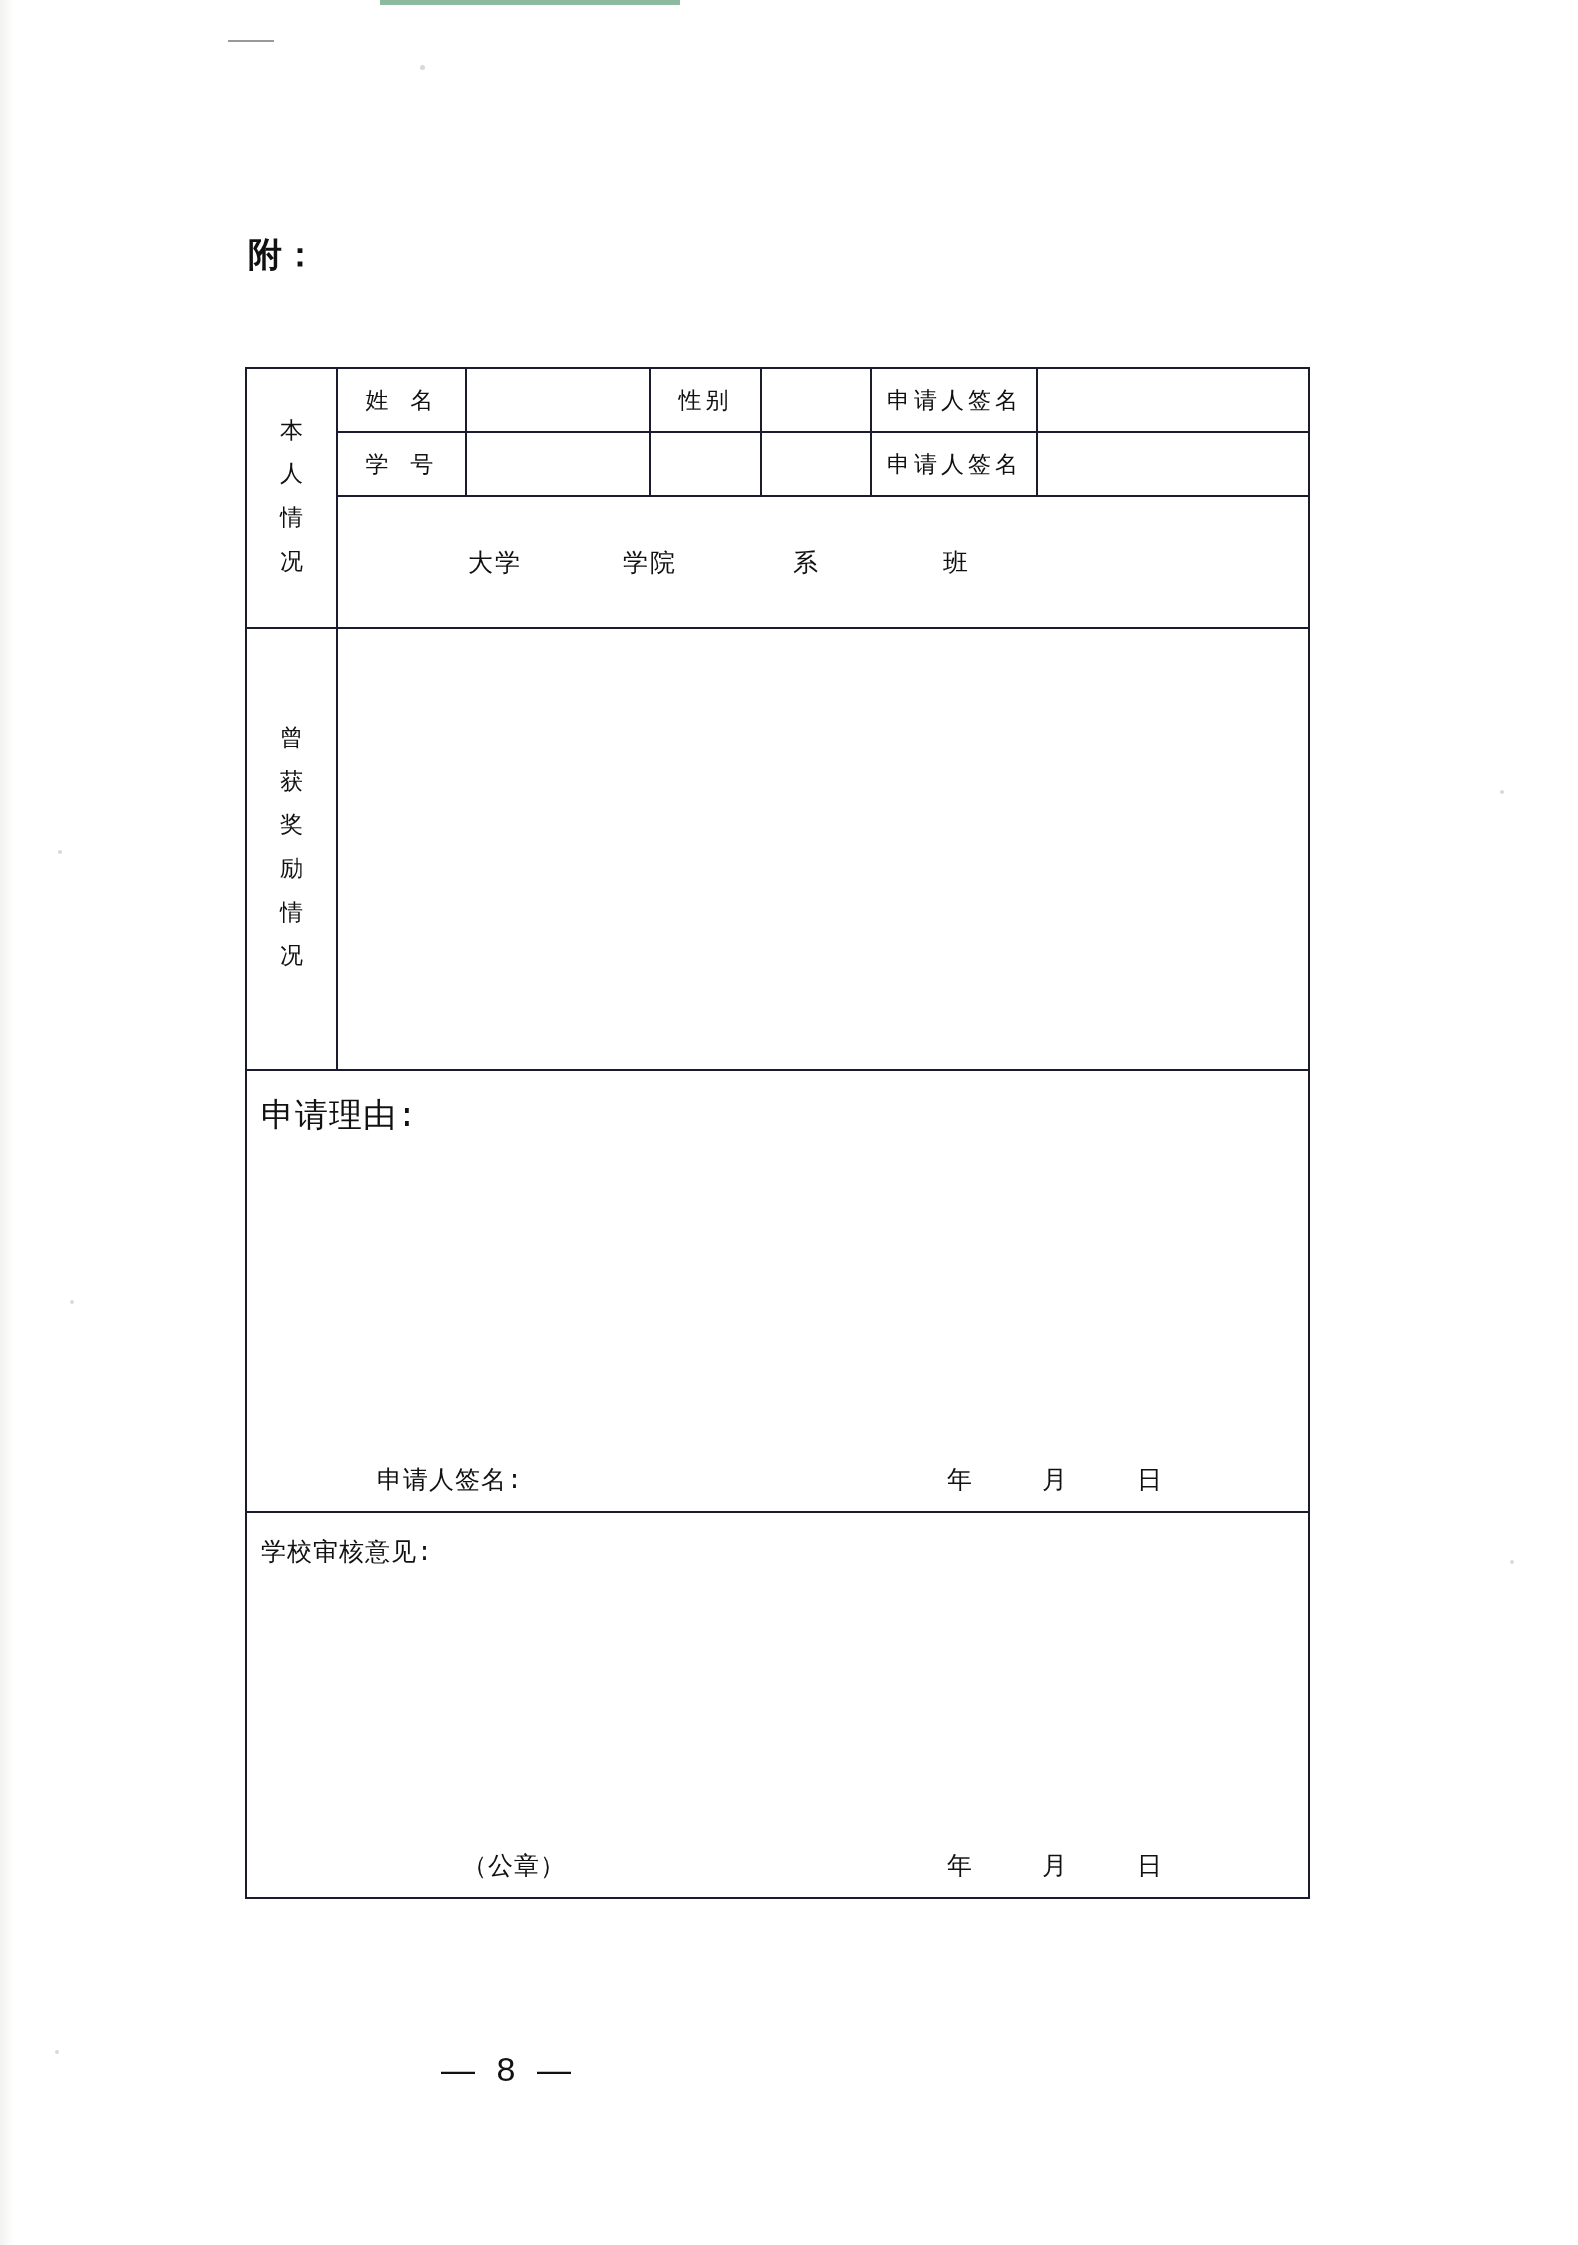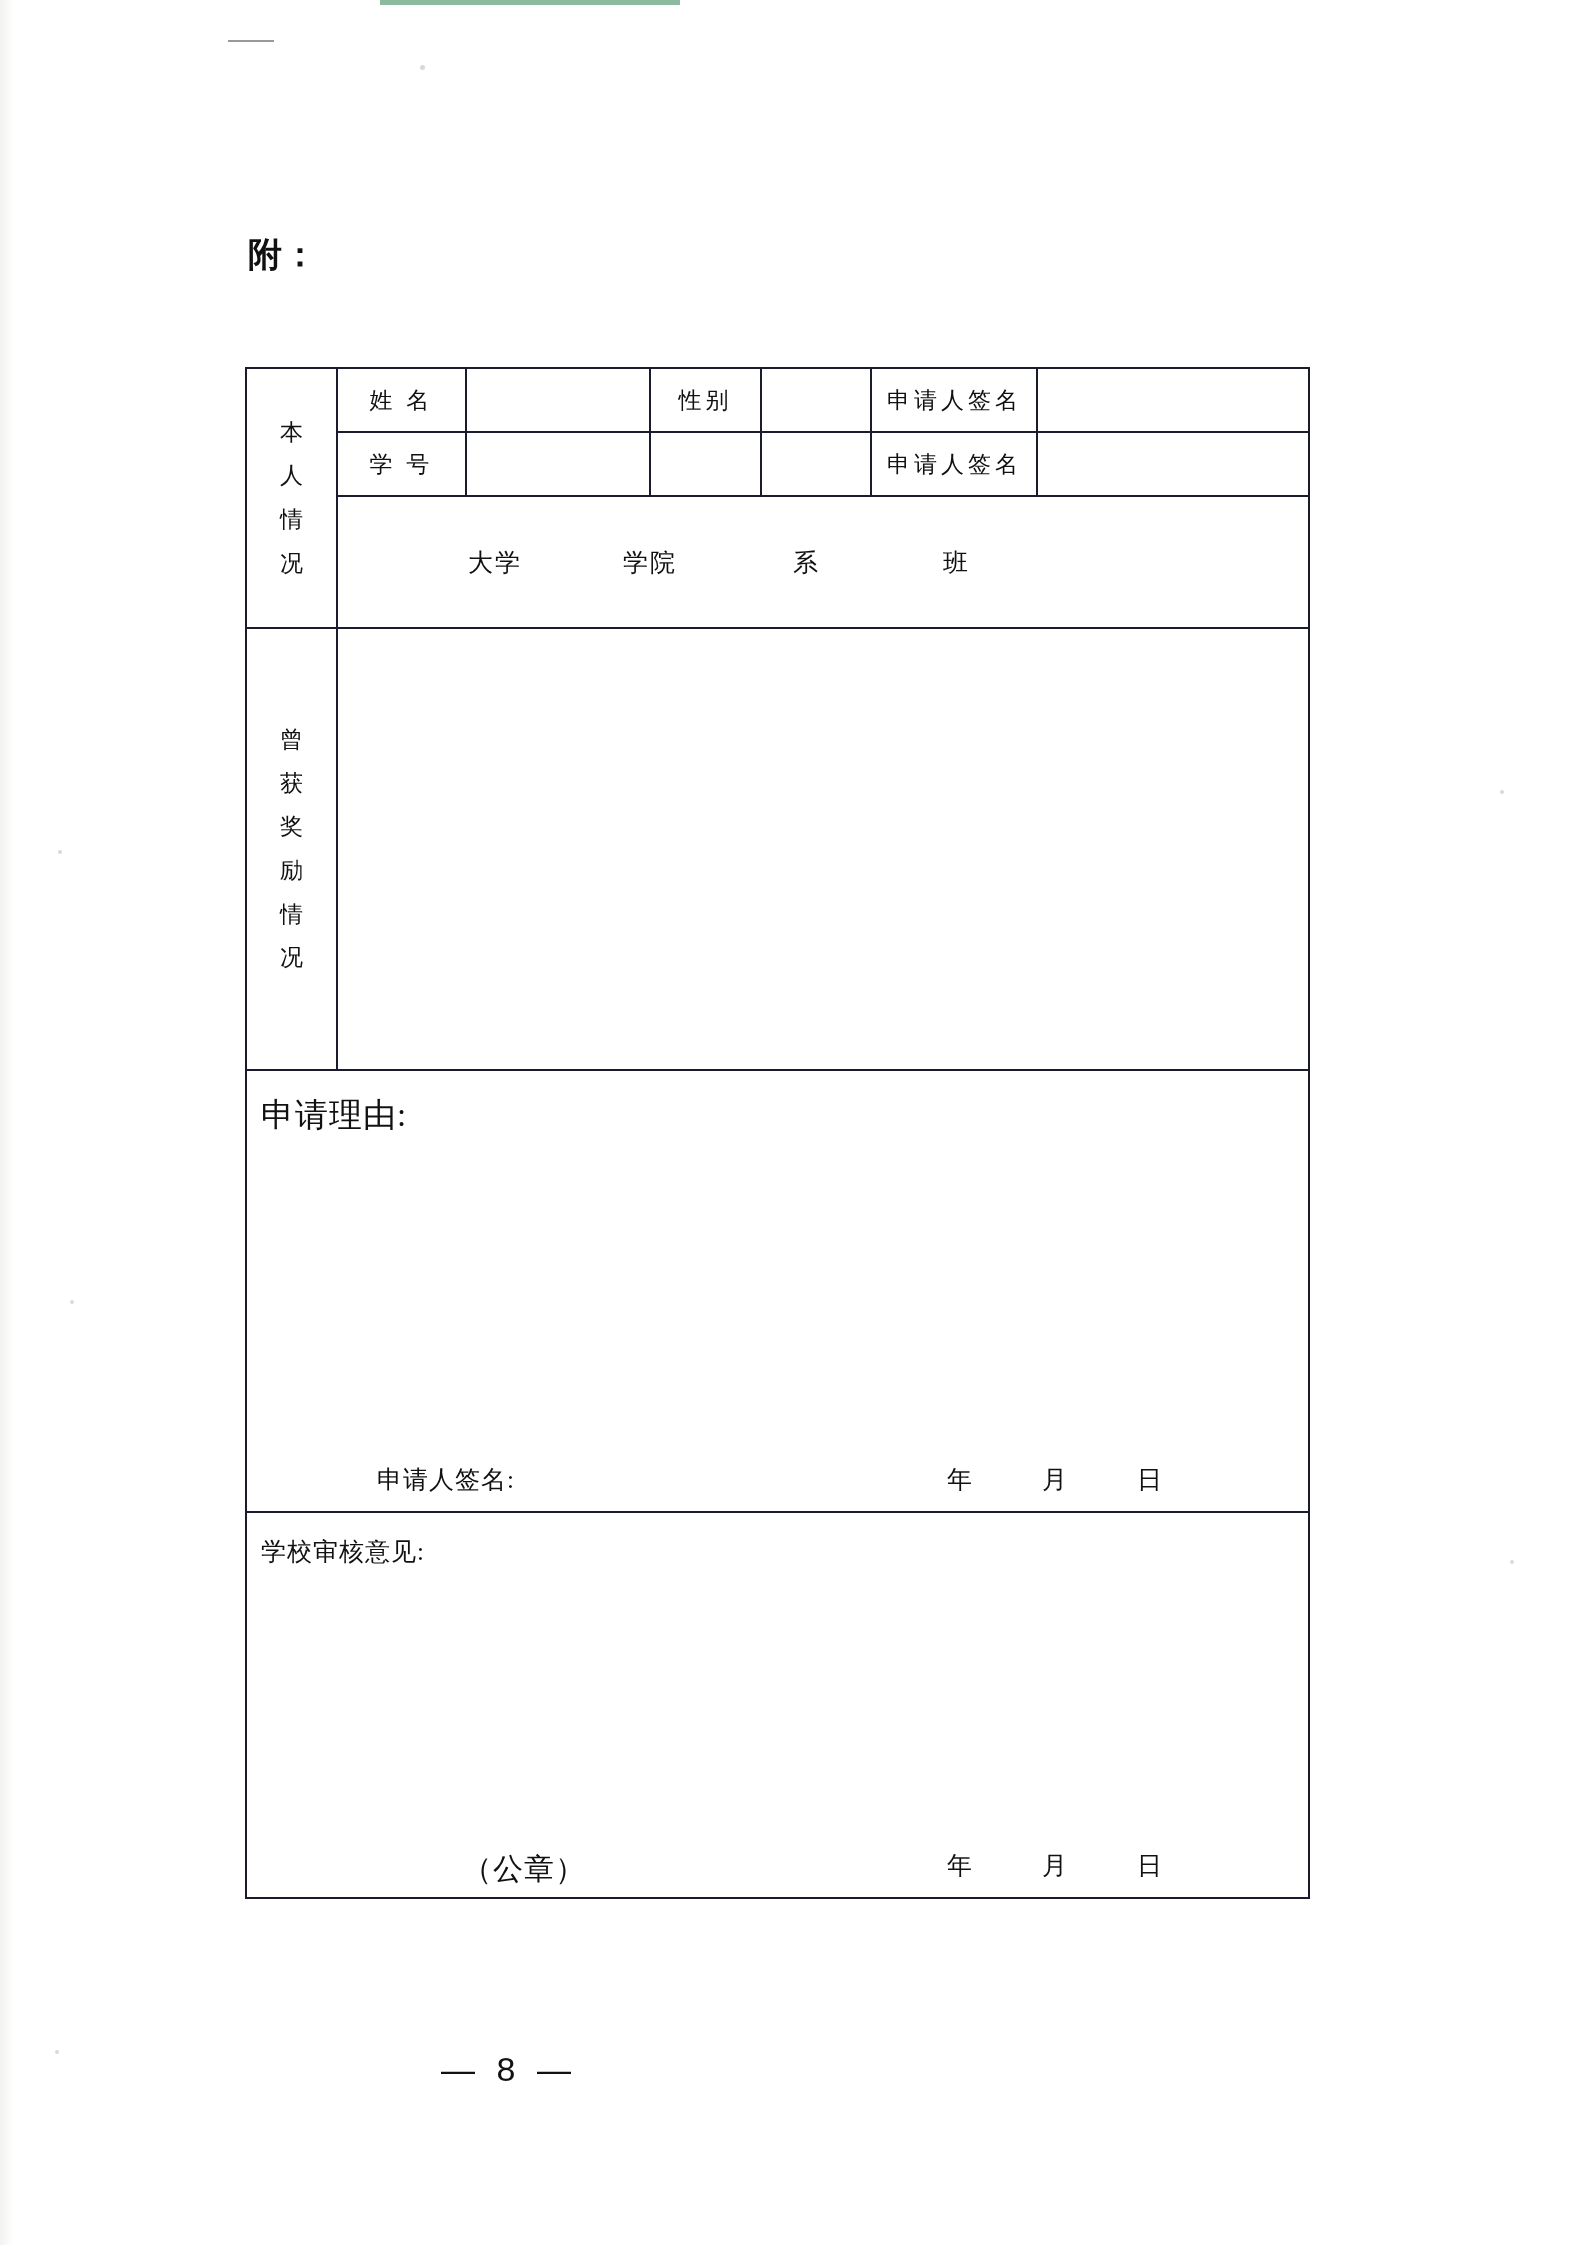--- a/index.html
+++ b/index.html
@@ -78,21 +78,21 @@
     top: 367px;
     width: 1065px;
     border-collapse: collapse;
     table-layout: fixed;
   }
   .form-table td {
     border: 2px solid #1b1b2e;
     padding: 0;
     vertical-align: middle;
     font-size: 23px;
-    font-family: Liberation Serif, serif;
+    font-family: Liberation Mono, monospace;
   }
 
   .vlabel {
     width: 74px;
     text-align: center;
     font-size: 24px;
     line-height: 1.9;
     padding: 6px 0;
   }
   .vlabel .vchar { display: block; }
@@ -162,21 +162,21 @@
   .review-title {
     position: absolute;
     left: 14px;
     top: 22px;
     font-size: 25px;
     letter-spacing: 1px;
   }
   .seal {
     position: absolute;
     left: 215px;
-    font-size: 30px;
+    font-size: 25px;
     letter-spacing: 1px;
   }
 
   .page-number {
     position: absolute;
     left: 0;
     top: 2050px;
     width: 1578px;
     text-align: center;
     font-size: 34px;

